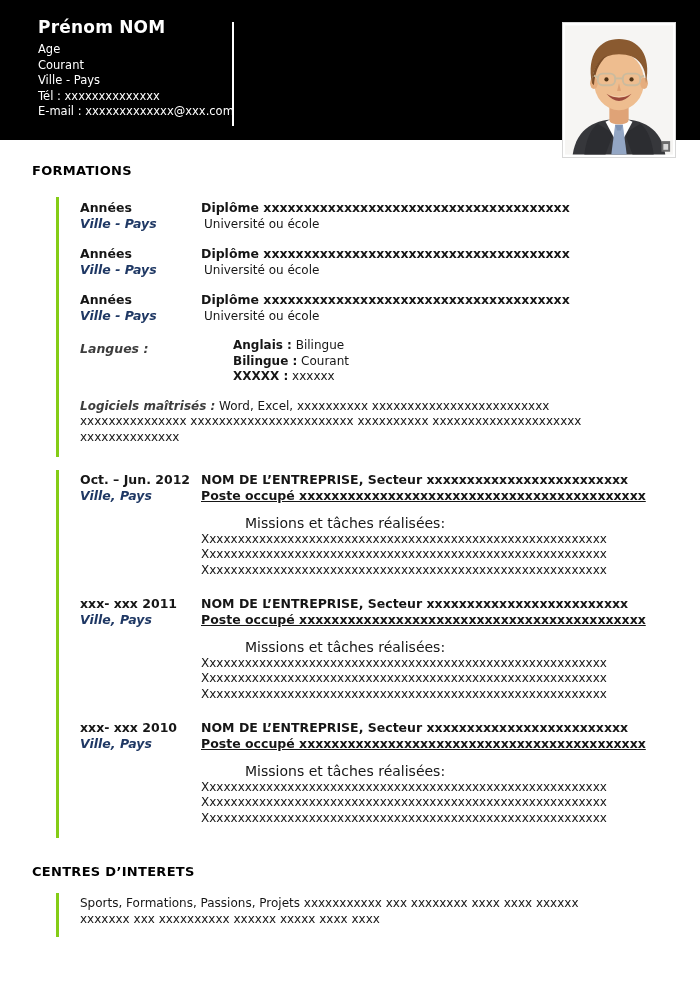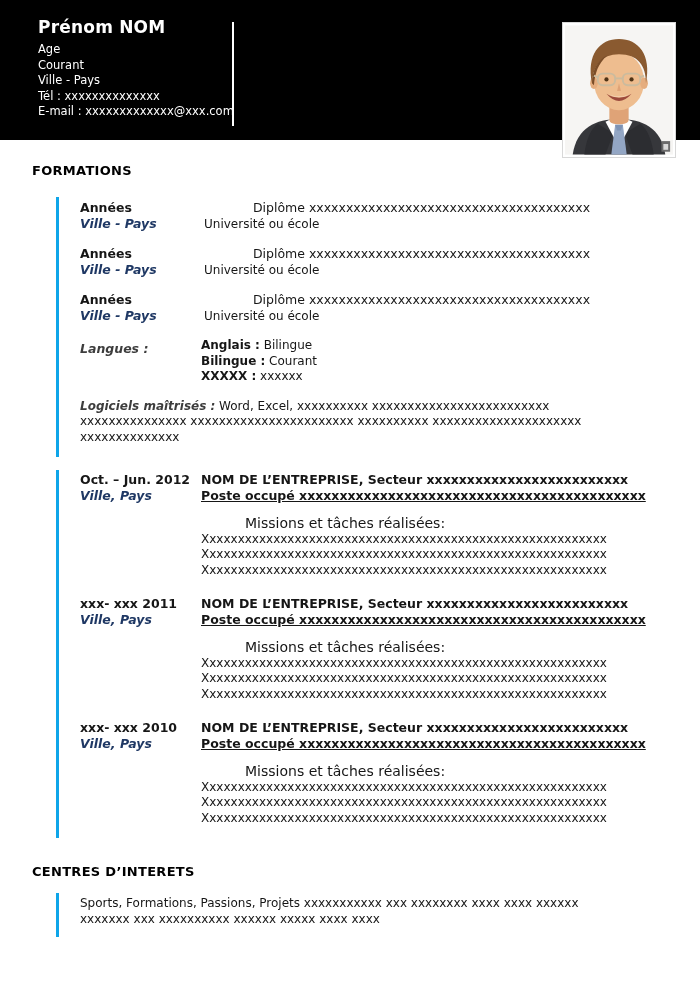--- a/index.html
+++ b/index.html
@@ -21,32 +21,32 @@
   .job-target { position: absolute; left: 248px; top: 27px; width: 302px; text-align: center; font-size: 15px; font-weight: bold; }
   .photo-frame { position: absolute; left: 563px; top: 23px; width: 112px; height: 134px; background: #fff; padding: 2px; z-index: 5; box-shadow: 0 0 0 1px #d8d8d8; }
   .photo-frame svg { display: block; width: 100%; height: 100%; }
 
   
   .section-title { font-size: 13px; font-weight: bold; color: #000; margin: 0 0 0 32px; letter-spacing: .3px; }
   #formations-title  { padding-top: 23px; }
   #experiences-title { padding-top: 16px; }
   #interests-title   { padding-top: 26px; }
 
-  .ruled { margin-left: 56px; margin-right: 58px; border-left: 3px solid #0ea5e9; padding-left: 21px; }
+  .ruled { margin-left: 56px; margin-right: 58px; border-left: 3px solid #84cc16; padding-left: 21px; }
 
   .formations-block { margin-top: 19px; padding-top: 3px; padding-bottom: 12px; }
   .entry-row { display: flex; margin-bottom: 14px; }
   .col-left { width: 121px; flex: none; }
   .col-main { flex: 1; min-width: 0; }
   .period   { font-weight: bold; font-size: 12.5px; line-height: 16px; }
   .location { font-weight: bold; font-style: italic; color: #1f3864; font-size: 12.5px; line-height: 16px; }
-  .degree   { font-weight: normal; font-size: 12.5px; line-height: 16px; white-space: nowrap; text-align: center; }
+  .degree   { font-weight: bold; font-size: 12.5px; line-height: 16px; white-space: nowrap; }
   .school   { font-size: 12px; line-height: 16px; padding-left: 3px; }
 
-  .langues-row { display: flex; margin-top: 13px; }
+  .langues-row { display: flex; margin-top: 13px; gap: 32px; }
   .lang-label { font-weight: bold; font-style: italic; color: #3d3d3d; font-size: 12.5px; }
   .lang-line { font-size: 12px; line-height: 15.5px; }
   .lang-line .b { font-weight: bold; }
 
   .software-par { margin-top: 14px; font-size: 12px; line-height: 15.5px; max-width: 542px; }
   .software-label { font-weight: bold; font-style: italic; color: #3d3d3d; }
 
   .experiences-block { margin-top: 13px; padding-top: 2px; padding-bottom: 12px; }
   .exp-entry { display: flex; margin-bottom: 18px; }
   .exp-entry:last-child { margin-bottom: 0; }

